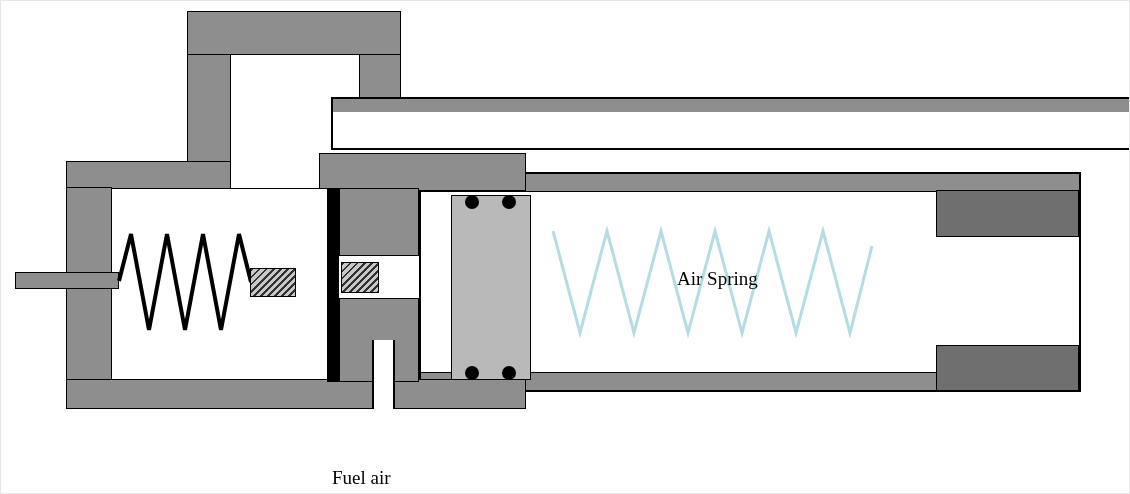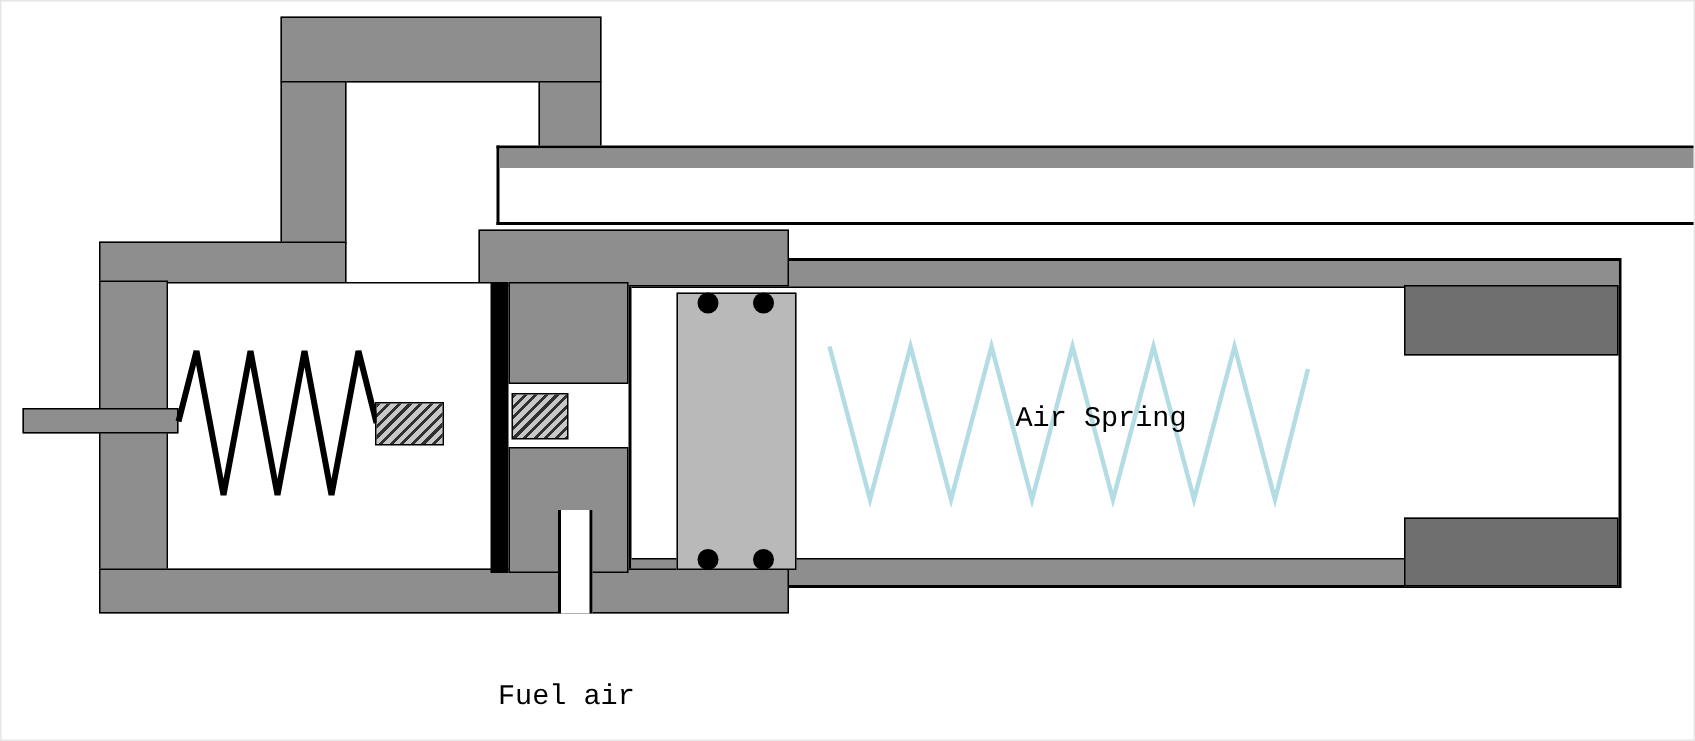--- a/index.html
+++ b/index.html
@@ -1,18 +1,18 @@
 <!DOCTYPE html>
 <html><head>
 <meta charset="utf-8">
 <style>
   html,body{margin:0;padding:0;background:#fff;}
   .canvas{
     position:relative;width:1130px;height:494px;background:#fff;
-    font-family:Liberation Mono, monospace;overflow:hidden;
+    font-family:Liberation Serif, serif;overflow:hidden;
     border:1px solid #e6e6e6;box-sizing:border-box;
   }
   .p{position:absolute;box-sizing:border-box;}
   .gray{background:#8e8e8e;border:1px solid #000;}
   .darkgray{background:#6f6f6f;border:1px solid #000;}
   .hatch{
     background:repeating-linear-gradient(135deg,#303030 0,#303030 2px,#c8c8c8 2px,#c8c8c8 5px);
     border:1px solid #000;
   }
   .dot{position:absolute;width:14px;height:14px;border-radius:50%;background:#000;}
@@ -63,15 +63,15 @@
   <div class="dot" style="left:464px;top:194px"></div>
   <div class="dot" style="left:501px;top:194px"></div>
   <div class="dot" style="left:464px;top:365px"></div>
   <div class="dot" style="left:501px;top:365px"></div>
 
   <svg class="p" style="left:540px;top:222px" width="340" height="118" viewBox="0 0 340 118">
     <polyline points="12,8 39,110 66,8 93,110 120,8 147,110 174,8 201,110 228,8 255,110 282,8 309,110 331,23" fill="none" stroke="#b3dce4" stroke-width="3"></polyline>
   </svg>
 
   <div class="label" style="left:676px;top:267px">Air Spring</div>
-  <div class="label" style="left:331px;top:452px">Fuel air</div>
+  <div class="label" style="left:331px;top:466px">Fuel air</div>
 
 </div>
 
 </body></html>

